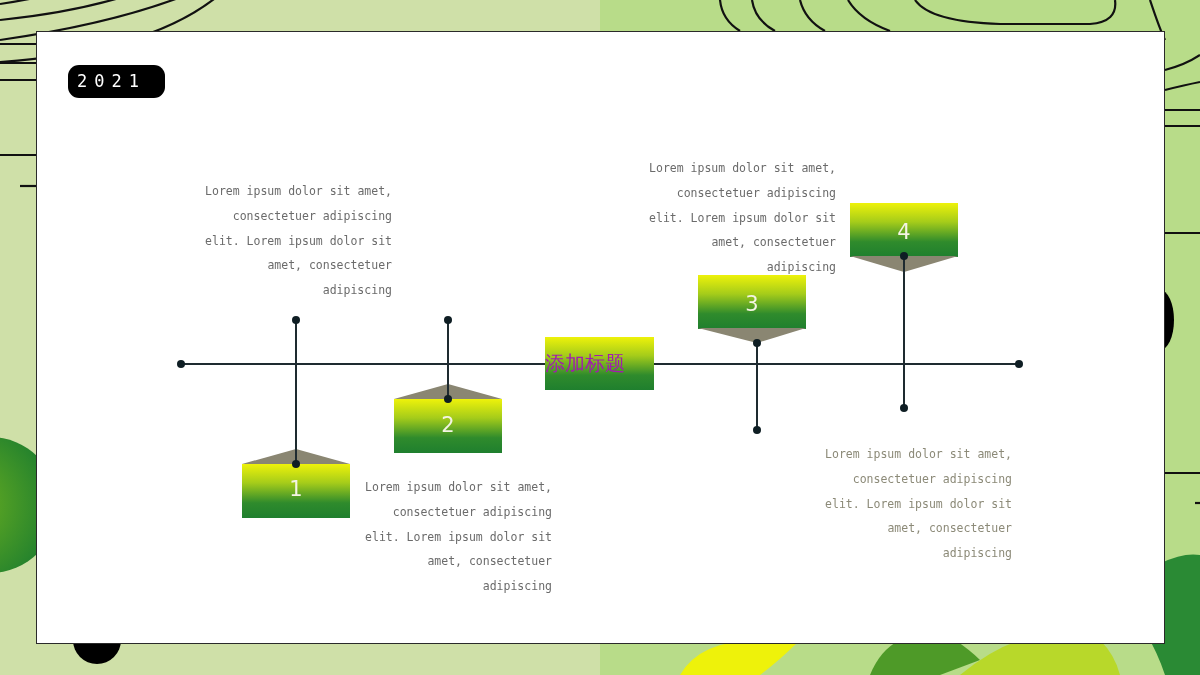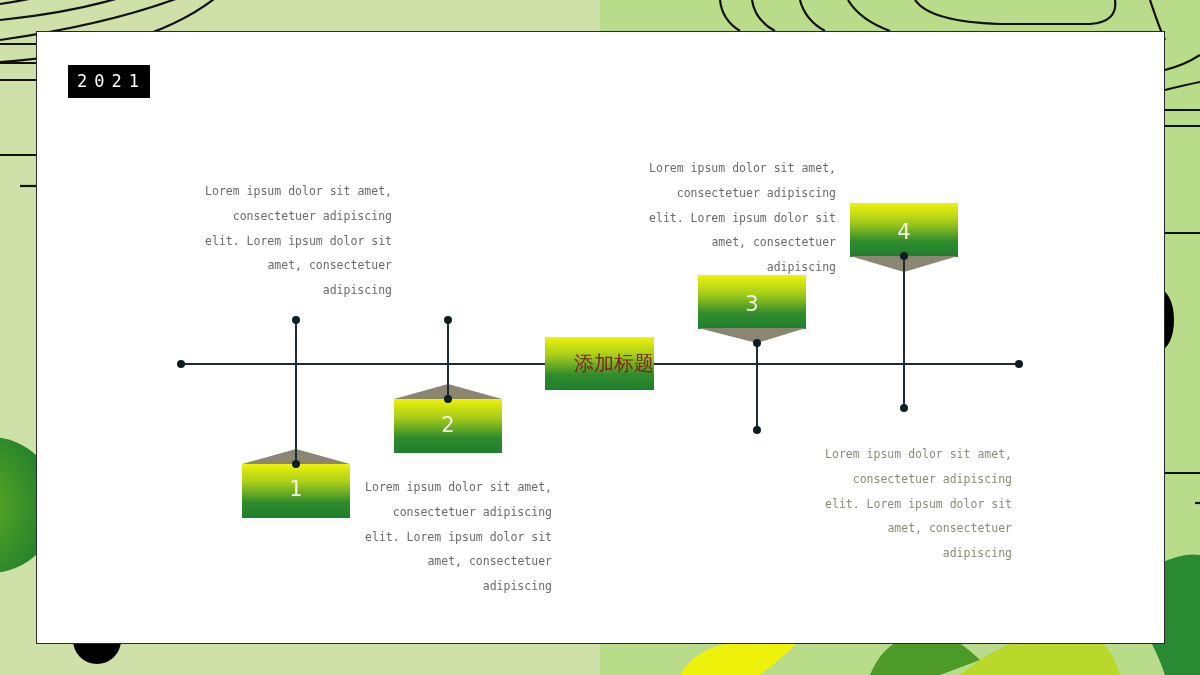--- a/index.html
+++ b/index.html
@@ -14,28 +14,29 @@
   .card {
     position: absolute;
     left: 36px; top: 31px;
     width: 1129px; height: 613px;
     background: #ffffff;
     border: 1.5px solid #2a2a2a;
   }
   .year-badge {
     position: absolute;
     left: 68px; top: 65px;
-    width: 82px; height: 33px;
+    width: 97px; height: 33px;
     background: #000;
     color: #fff;
     font-family: "DejaVu Sans Mono", monospace;
     font-size: 17px;
     letter-spacing: 7px;
     line-height: 33px;
     padding-left: 9px;
+    border-radius: 11px;
   }
   .layer { position: absolute; left: 0; top: 0; width: 1200px; height: 675px; }
   .desc {
     position: absolute;
     width: 200px;
     text-align: right;
     font-family: "DejaVu Sans Mono", monospace;
     font-size: 11.5px;
     line-height: 24.8px;
     color: #6b6b6b;
@@ -45,23 +46,23 @@
   .num-label {
     position: absolute;
     width: 108px; text-align: center;
     color: #f4f4e4;
     font-family: "DejaVu Sans", sans-serif;
     font-size: 21px;
   }
   .title-label {
     position: absolute;
     left: 545px; top: 337px; width: 109px; height: 53px;
-    text-align: right;
+    text-align: left;
     line-height: 53px;
-    color: #7f1d1d;
+    color: #a21caf;
     font-family: "DejaVu Sans", sans-serif;
     font-size: 20px;
   }
 </style>
 </head>
 <body>
 
 <div class="bg">
   <svg width="1200" height="675" viewBox="0 0 1200 675">
     <defs>

